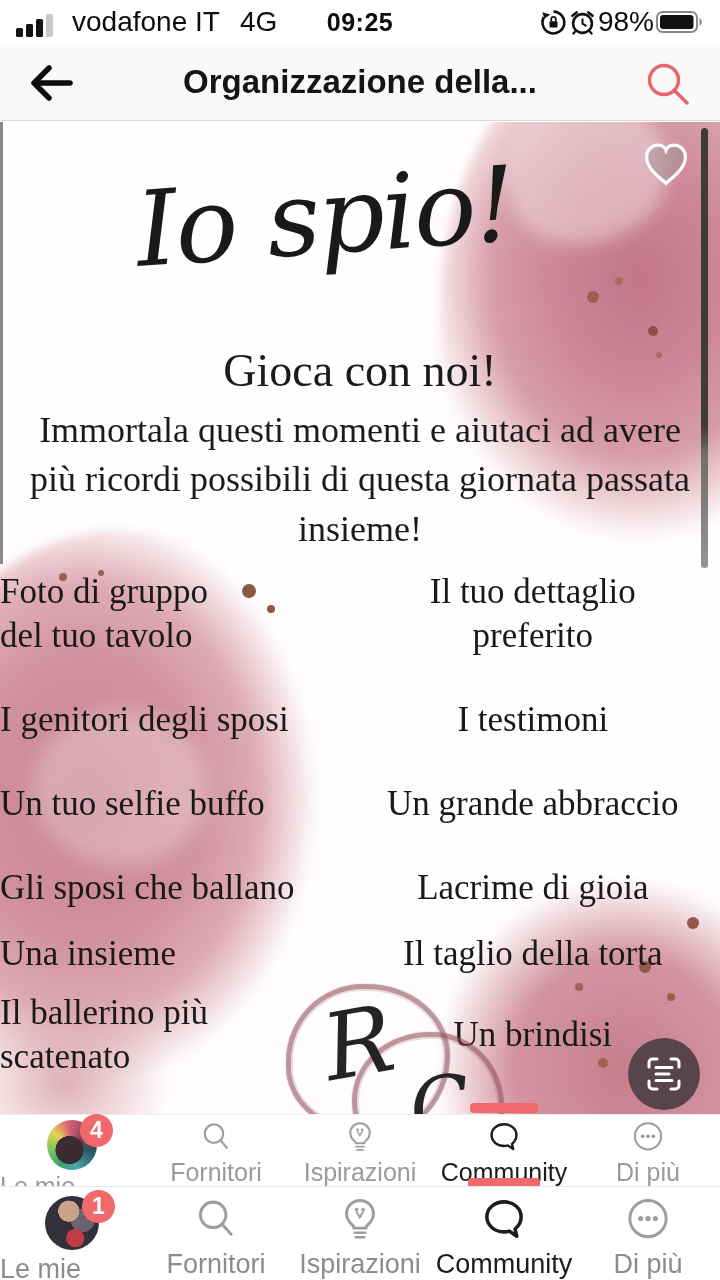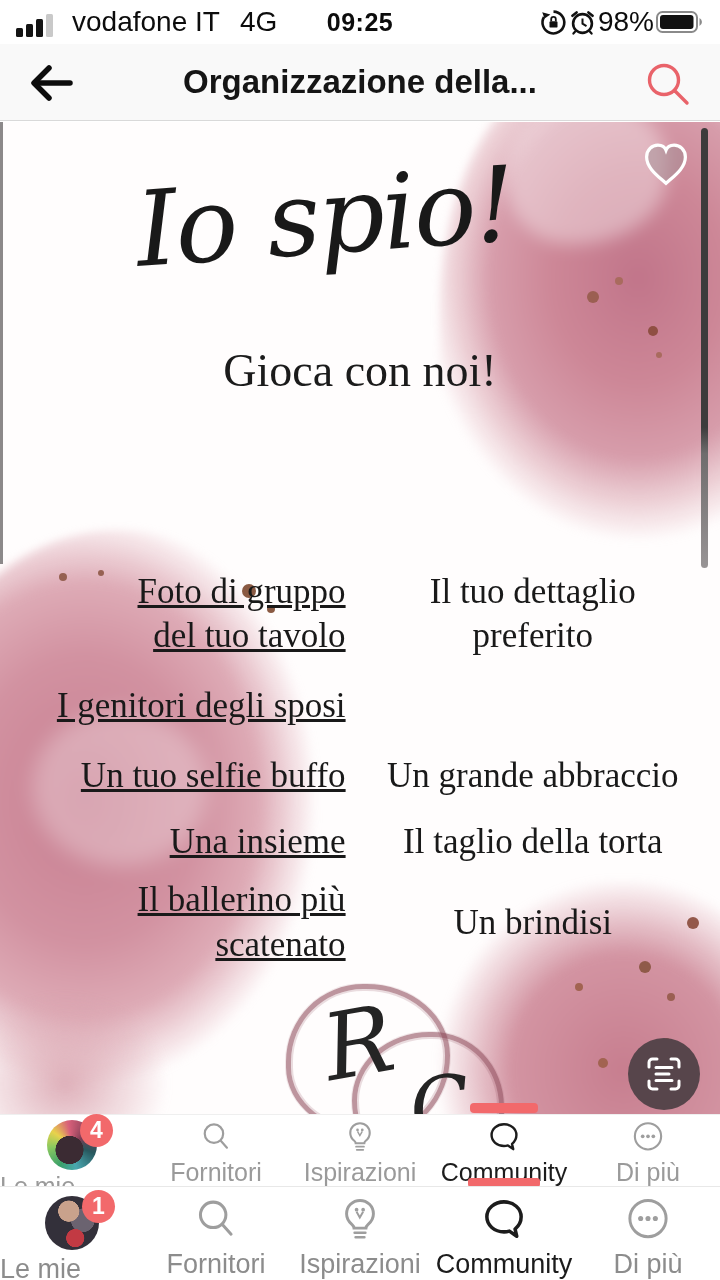--- a/index.html
+++ b/index.html
@@ -44,23 +44,23 @@
   .scrollbar{position:absolute;right:12px;top:6px;width:7px;height:440px;border-radius:4px;
     background:linear-gradient(to bottom,#3d3b3c 0%,#3d3b3c 68%,#6f6c6d 74%,#989495 100%);}
   .heart{position:absolute;right:26px;top:14px;width:56px;height:56px;cursor:pointer;}
   .io-spio{position:absolute;top:34px;left:0;right:70px;text-align:center;
     font-family:"DejaVu Serif", serif;font-style:italic;font-size:104px;color:#191919;transform:rotate(-4deg);letter-spacing:-2px;}
   .gioca{position:absolute;top:222px;left:0;right:0;text-align:center;font-family:"Liberation Serif",serif;font-size:46px;color:#1b1b1b;}
   .intro{position:absolute;top:284px;left:10px;right:10px;text-align:center;white-space:pre-line;
     font-family:"Liberation Serif",serif;font-size:36px;line-height:1.37;color:#1b1b1b;}
   .prompts{position:absolute;top:448px;left:0;right:0;font-family:"Liberation Serif",serif;font-size:35px;color:#191919;}
   .prow{display:flex;align-items:center;}
-  .prow .cl{width:48%;text-align:right;white-space:pre-line;line-height:1.26;text-decoration:underline;}
+  .prow .cl{width:48%;text-align:left;white-space:pre-line;line-height:1.26;}
   .prow .cr{width:52%;text-align:center;white-space:pre-line;line-height:1.26;}
-  .prow.m26{margin-top:26px;} .prow.m22{margin-top:22px;} .prow.m14{margin-top:14px;}
+  .prow.m26{margin-top:40px;} .prow.m22{margin-top:22px;} .prow.m14{margin-top:14px;}
   .monogram{position:absolute;left:278px;top:852px;width:260px;height:220px;z-index:1;}
   .ring{position:absolute;border:5px solid rgba(141,74,89,.58);box-shadow:inset 0 0 0 2px rgba(141,74,89,.18), 0 0 0 1px rgba(141,74,89,.12);}
   .ring1{left:8px;top:10px;width:164px;height:152px;border-radius:48% 52% 46% 54%/52% 48% 54% 46%;}
   .ring2{left:74px;top:58px;width:152px;height:146px;border-radius:52% 48% 50% 50%/48% 52% 46% 54%;}
   .mono-r{position:absolute;left:46px;top:16px;font-family:"DejaVu Serif",serif;font-style:italic;font-size:92px;color:#242424;transform:rotate(-10deg);}
   .mono-c{position:absolute;left:132px;top:86px;font-family:"DejaVu Serif",serif;font-style:italic;font-size:78px;color:#242424;transform:rotate(-6deg);}
   .scan-btn{position:absolute;right:20px;top:916px;width:72px;height:72px;border-radius:50%;background:#57454b;
     display:flex;align-items:center;justify-content:center;z-index:2;cursor:pointer;}
   
   .inner-tabbar{position:absolute;left:0;right:0;top:992px;height:72px;background:#fff;z-index:3;border-top:1px solid #efefef;display:flex;}
@@ -149,34 +149,42 @@
   <div class="post">
     <div class="splash splash-tr"></div>
     <div class="splash splash-left"></div>
     <div class="splash splash-br"></div>
     <div class="splash splash-bl"></div>
     <div class="speckles"></div>
     <div class="left-edge"></div>
 
     <div class="io-spio">Io spio!</div>
     <div class="gioca">Gioca con noi!</div>
+    <div class="intro">Immortala questi momenti e aiutaci ad avere
+più ricordi possibili di questa giornata passata
+insieme!</div>
 
     <div class="prompts">
       <div class="prow">
         <div class="cl">Foto di gruppo
 del tuo tavolo</div>
         <div class="cr">Il tuo dettaglio
 preferito</div>
       </div>
       <div class="prow m26">
         <div class="cl">I genitori degli sposi</div>
+        <div class="cr">I testimoni</div>
       </div>
       <div class="prow m26">
         <div class="cl">Un tuo selfie buffo</div>
         <div class="cr">Un grande abbraccio</div>
+      </div>
+      <div class="prow m26">
+        <div class="cl">Gli sposi che ballano</div>
+        <div class="cr">Lacrime di gioia</div>
       </div>
       <div class="prow m22">
         <div class="cl">Una insieme</div>
         <div class="cr">Il taglio della torta</div>
       </div>
       <div class="prow m14">
         <div class="cl">Il ballerino più
 scatenato</div>
         <div class="cr">Un brindisi</div>
       </div>

